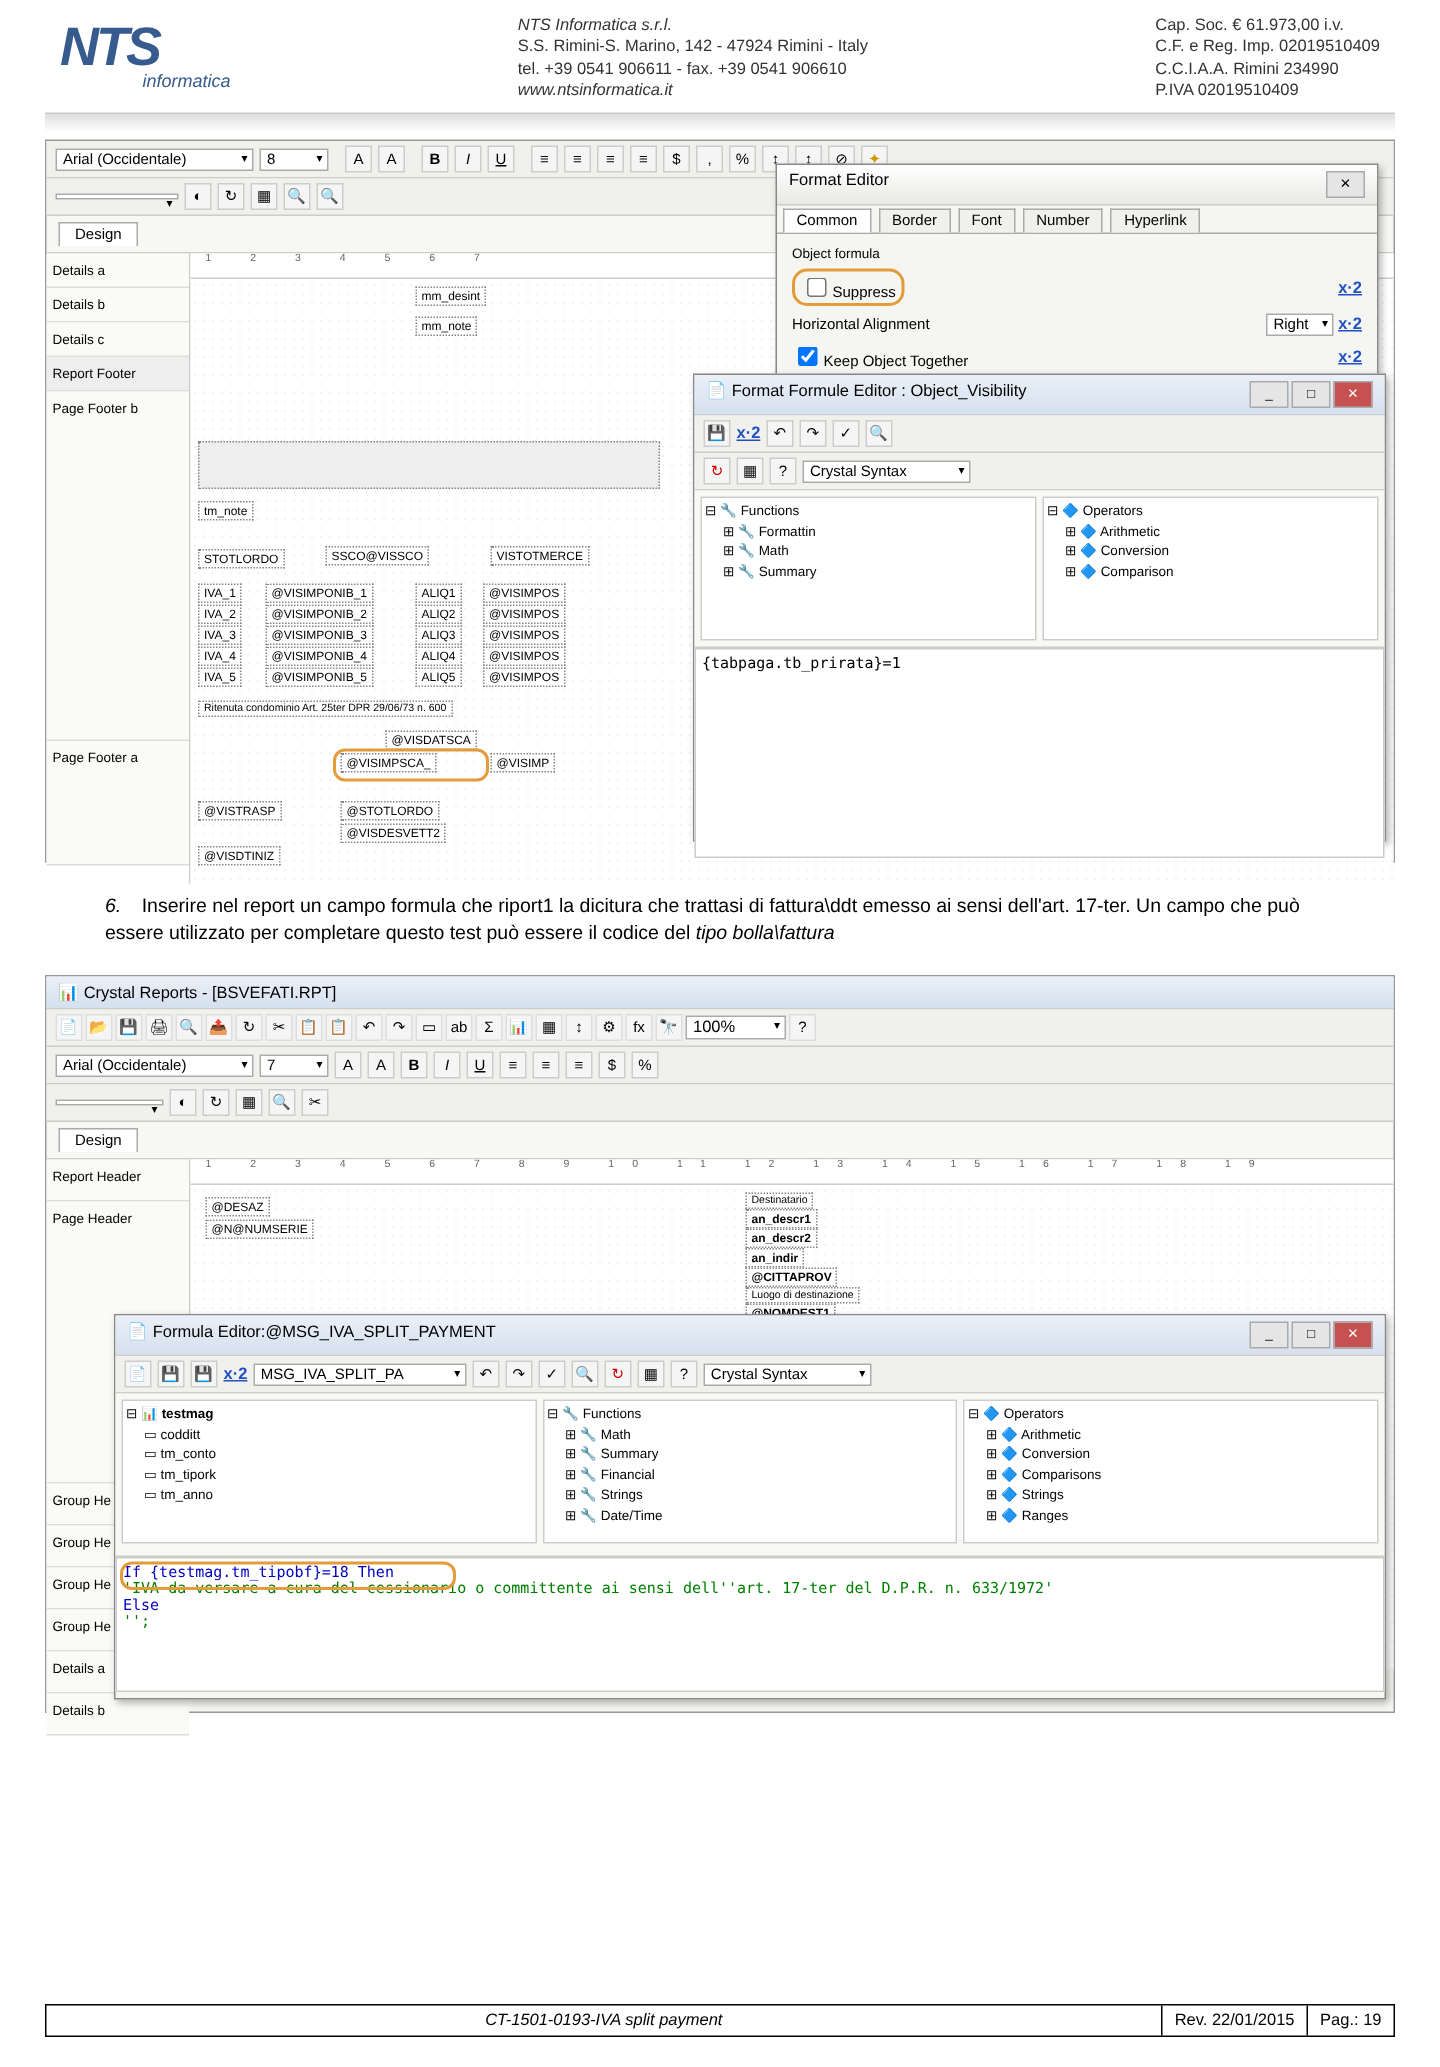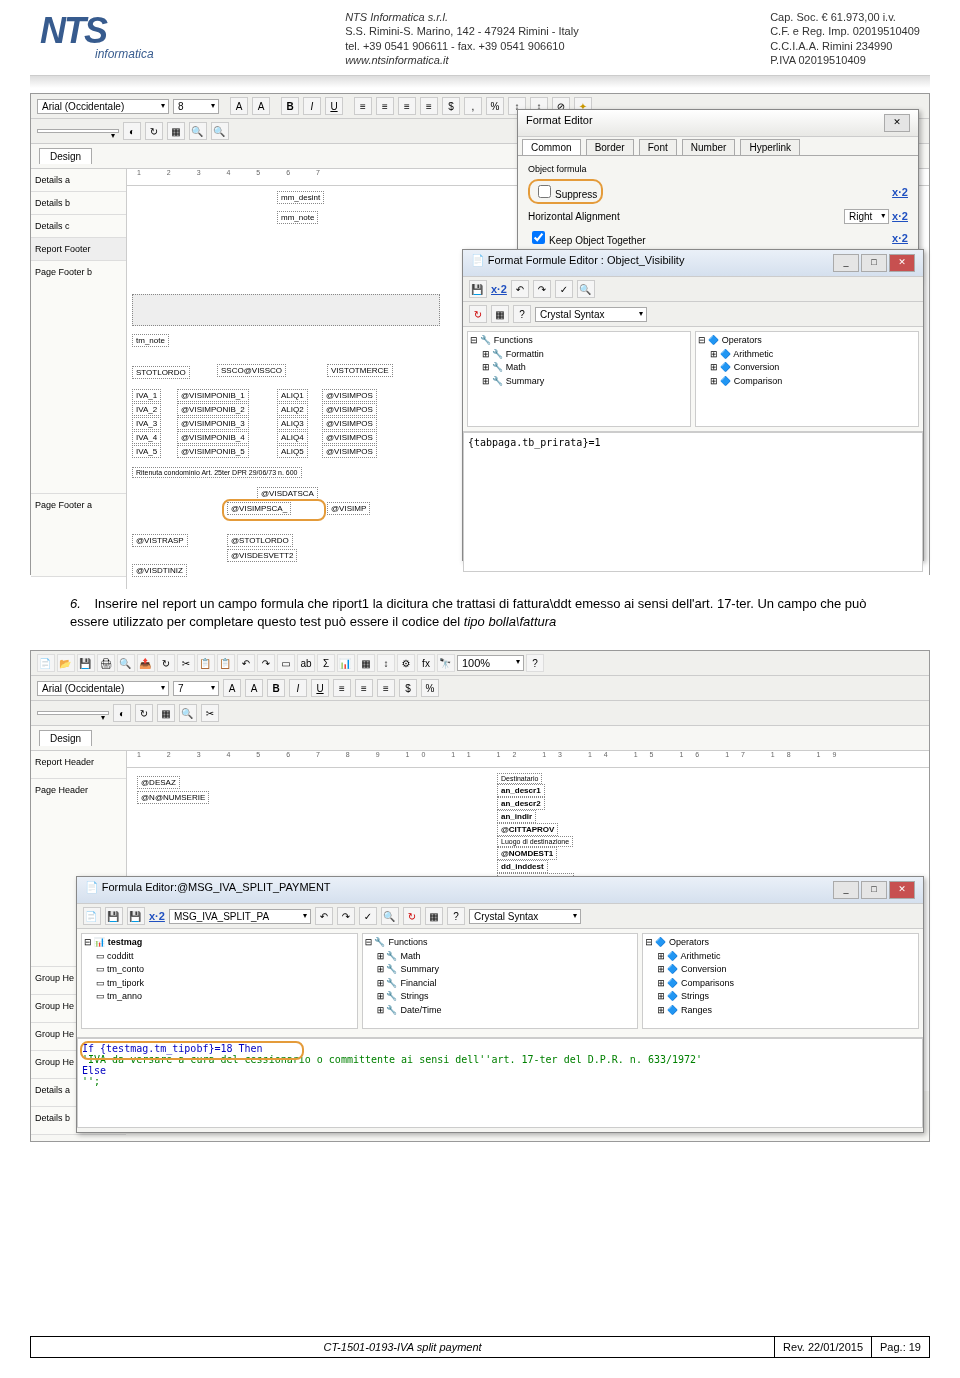--- a/index.html
+++ b/index.html
@@ -253,20 +253,23 @@
       </div>
     </div>
   </div>
 
   <div class="body-text">
     <span class="num">6.</span>
     <span>Inserire nel report un campo formula che riport1 la dicitura che trattasi di fattura\ddt emesso ai sensi dell'art. 17-ter.  Un campo che può essere utilizzato per completare questo test può essere il codice del </span><em>tipo bolla\fattura</em>
   </div>
 
   <div class="shot shot2">
+    <div class="dlg-title" style="background:linear-gradient(#eaf0f8,#d5e0ee)">
+      <span>📊 <span>Crystal Reports - [BSVEFATI.RPT]</span></span>
+    </div>
     <div class="big-toolbar">
       <span class="ico">📄</span>
       <span class="ico">📂</span>
       <span class="ico">💾</span>
       <span class="ico">🖨</span>
       <span class="ico">🔍</span>
       <span class="ico">📤</span>
       <span class="ico">↻</span>
       <span class="ico">✂</span>
       <span class="ico">📋</span>

